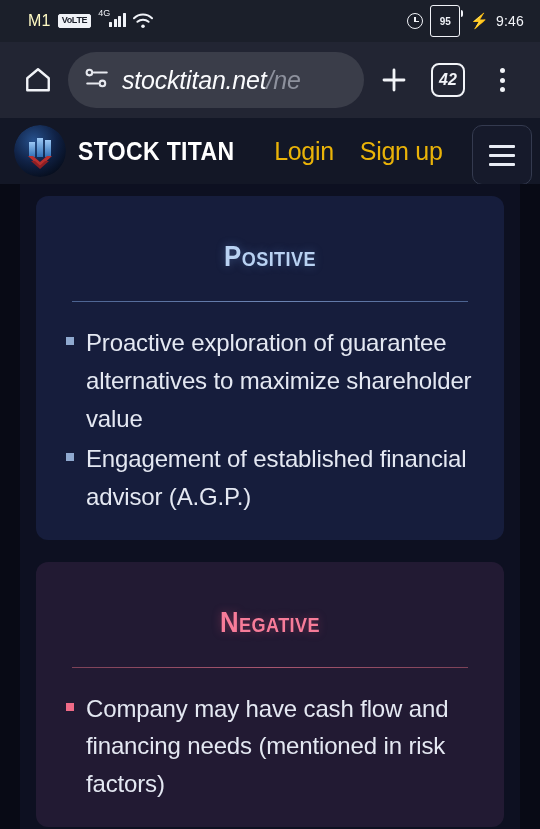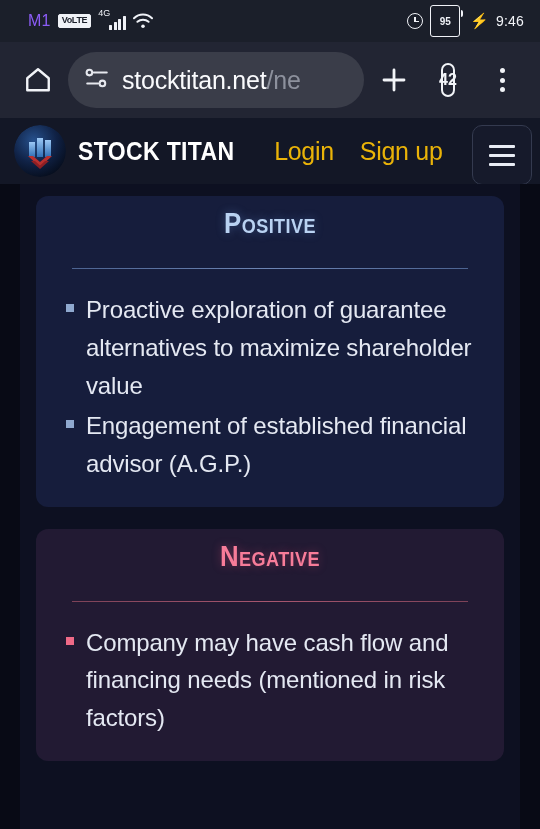--- a/index.html
+++ b/index.html
@@ -16,28 +16,28 @@
   .statusbar{
     height:42px; width:540px;
     background:#1b1f2a;
     display:flex; align-items:center;
     padding:0 16px;
     color:#f2f4f8;
     font-size:17px;
   }
   .sb-left{ display:flex; align-items:center; gap:7px; flex:1; padding-left:12px;}
   .sb-right{ display:flex; align-items:center; gap:7px; }
-  .carrier{ font-size:16px; letter-spacing:.2px; color:#8b5cf6; }
+  .carrier{ font-size:16px; letter-spacing:.2px; color:#fef9c3; }
   .volte{
     background:#f0f2f7; color:#1b1f2a;
     font-size:9px; font-weight:bold; letter-spacing:-.3px;
     padding:1px 3px; border-radius:2px; line-height:1.05;
     border:1px solid #f0f2f7;
   }
-  .netgrp{ position:relative; display:flex; align-items:flex-end; height:18px; }
+  .netgrp{ position:relative; display:flex; height:18px; }
   .netgrp .gen{
     position:absolute; top:-3px; left:0;
     font-size:9px; line-height:1; color:#f0f2f7;
   }
   .bars{ display:flex; align-items:flex-end; gap:1.5px; margin-left:11px; height:15px;}
   .bars i{ width:3px; background:#f0f2f7; display:block; border-radius:.5px;}
   .bars i:nth-child(1){height:5px}
   .bars i:nth-child(2){height:8px}
   .bars i:nth-child(3){height:11px}
   .bars i:nth-child(4){height:14px}
@@ -52,21 +52,21 @@
   }
   .battery:after{content:"";position:absolute;right:-4px;top:4px;width:2.5px;height:7px;background:#f0f2f7;border-radius:0 2px 2px 0;}
   .bolt{ font-size:15px; margin-left:3px; }
   .sb-time{ font-size:14px; letter-spacing:.2px; }
 
   
   .toolbar{
     height:76px; width:540px;
     background:#222533;
     display:flex; align-items:center;
-    padding:0 14px; gap:6px;
+    padding:0 14px; gap:6px;font-style:italic;
   }
   .tb-btn{
     width:48px;height:48px;
     display:flex;align-items:center;justify-content:center;
     flex:none;
   }
   .omnibox{
     flex:1; height:56px;
     background:#3a3d49;
     border-radius:28px;
@@ -74,21 +74,21 @@
     padding:0 16px; gap:12px;
     overflow:hidden; min-width:0;
   }
   .omni-url{
     font-size:25px; color:#fafbfd;
     white-space:nowrap; overflow:hidden;
     letter-spacing:-.2px;
   }
   .omni-url .path{ color:#8d919d; }
   .tab-count{
-    width:14px;height:34px;
+    width:34px;height:34px;
     border:2.6px solid #f2f4f8; border-radius:8px;
     display:flex;align-items:center;justify-content:center;
     font-size:16px; font-weight:600; color:#f2f4f8;
   }
   .kebab{ display:flex;flex-direction:column;gap:4.5px;align-items:center; }
   .kebab i{ width:5px;height:5px;border-radius:50%;background:#f2f4f8;display:block;}
 
   
   .site-header{
     height:66px; width:540px;
@@ -133,21 +133,21 @@
   .gutter-l,.gutter-r{
     position:absolute;top:0;bottom:0;width:20px;
     background:#080a15;
   }
   .gutter-l{left:0} .gutter-r{right:0}
 
   .card{
     position:relative;
     margin:0 16px;
     border-radius:12px;
-    padding:10px 0 22px;
+    padding:43px 0 22px;
   }
   .card.positive{
     background:#161d3c;
     margin-top:12px;
   }
   .card.negative{
     background:#221a33;
     margin-top:22px;
   }
   .card-title{

